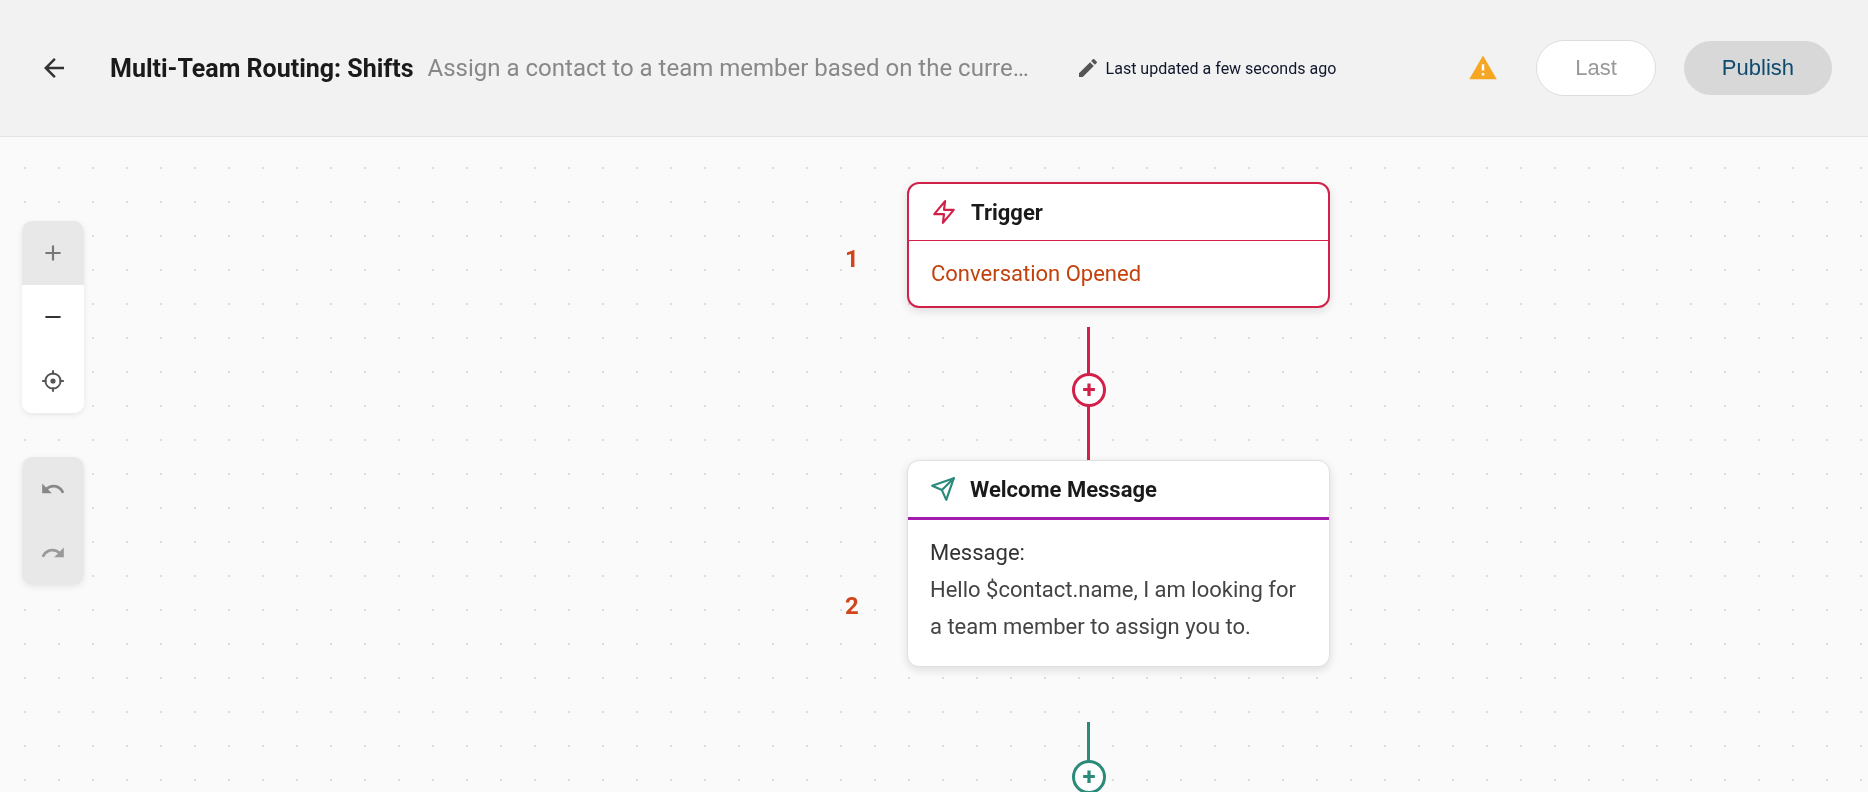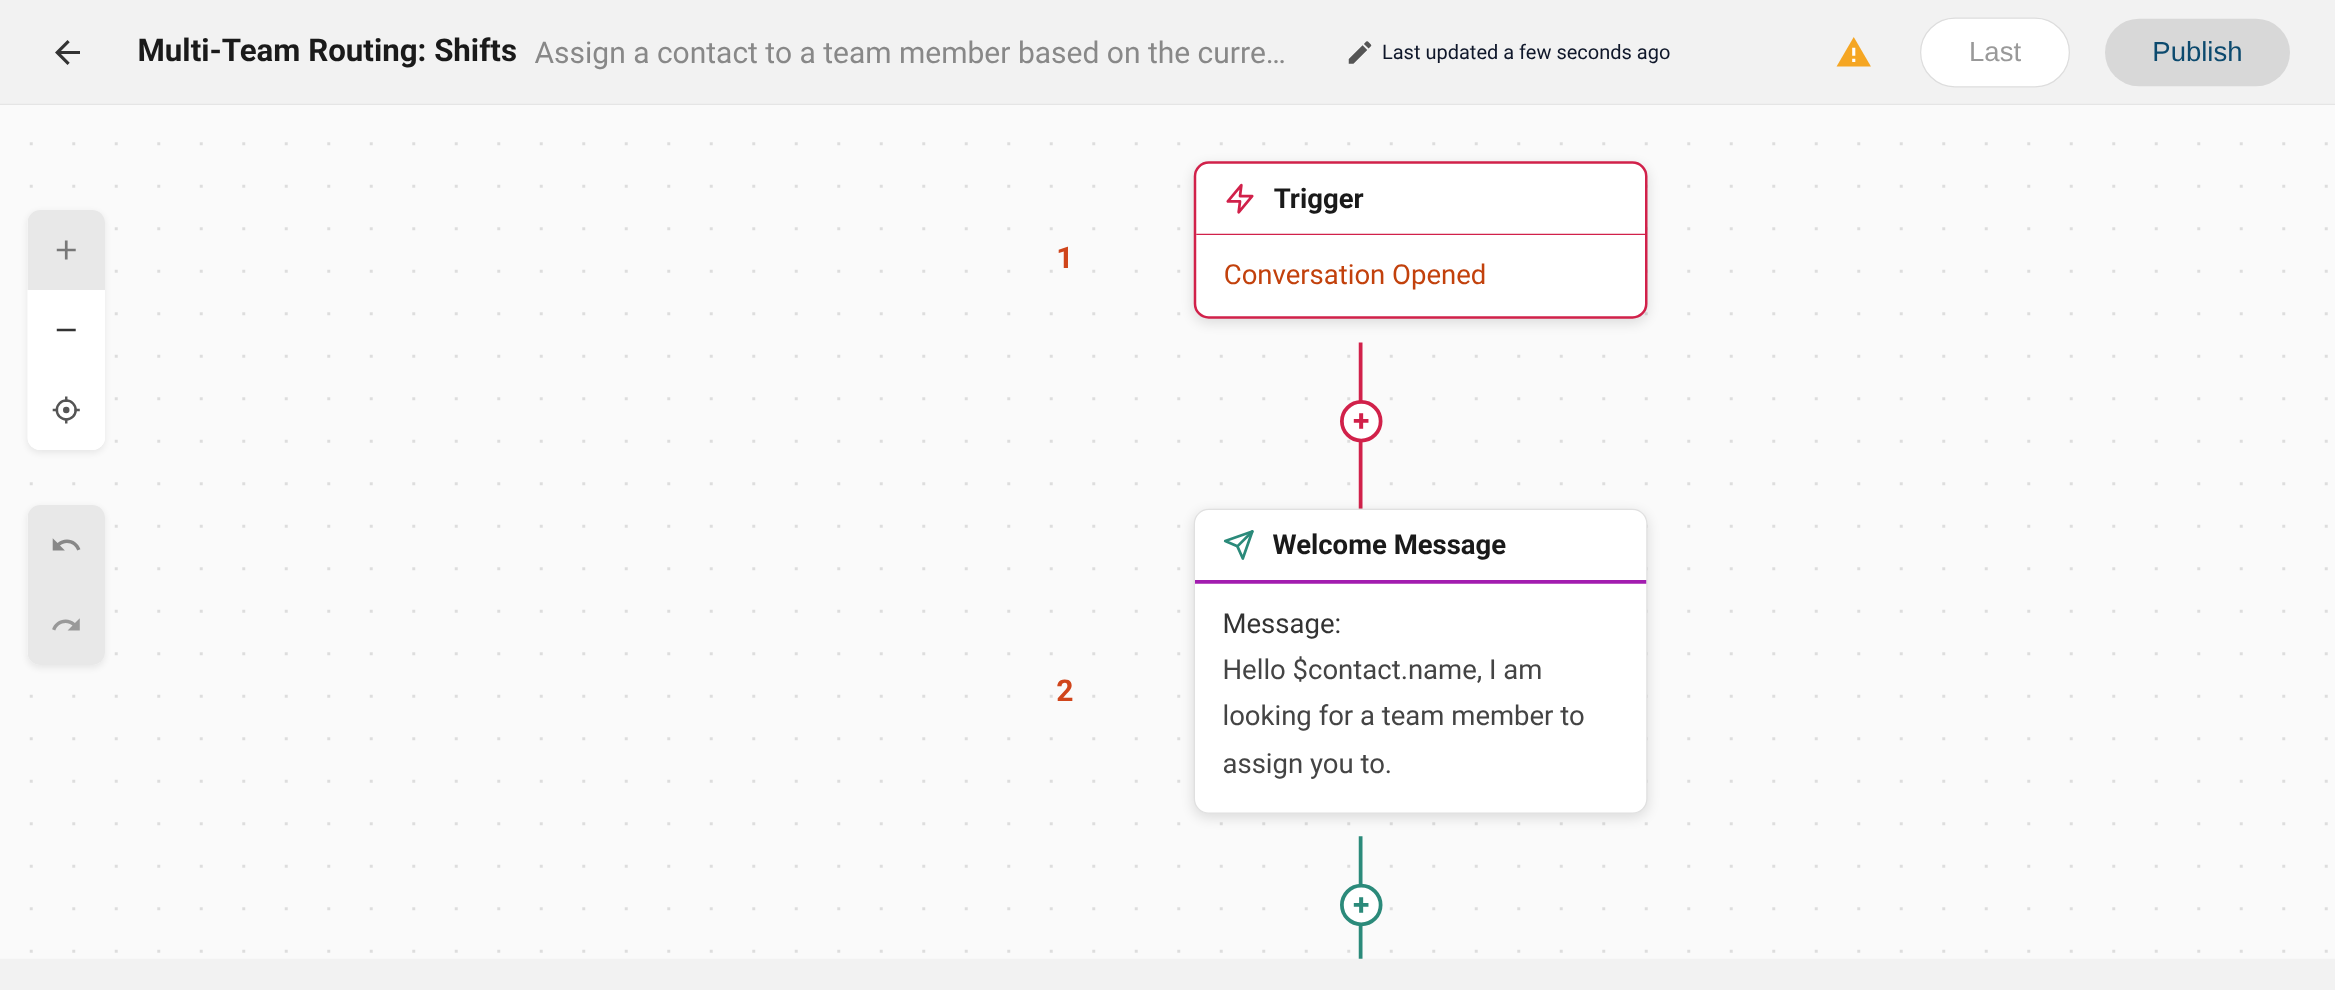--- a/index.html
+++ b/index.html
@@ -11,21 +11,21 @@
     body {
       font-family: -apple-system, BlinkMacSystemFont, "Segoe UI", Roboto, Helvetica, Arial, sans-serif;
       background: #f2f2f2;
       width: 1868px;
       height: 792px;
       overflow: hidden;
     }
     
     
     .header {
-      height: 84px;
+      height: 137px;
       background: #f2f2f2;
       display: flex;
       align-items: center;
       padding: 0 36px 0 36px;
       border-bottom: 1px solid #e5e5e5;
     }
     
     .back-arrow {
       width: 36px;
       height: 36px;
@@ -149,25 +149,24 @@
     }
     
     .toolbar-btn svg {
       width: 26px;
       height: 26px;
     }
     
     
     .node {
       position: absolute;
-      width: 363px;
+      width: 423px;
       background: #fff;
       border-radius: 12px;
       box-shadow: 0 3px 10px rgba(0,0,0,0.12);
-      margin-left: 48px;
     }
     
     .node-trigger {
       left: 907px;
       top: 45px;
       border: 2px solid #d1214a;
     }
     
     .node-welcome {
       left: 907px;

